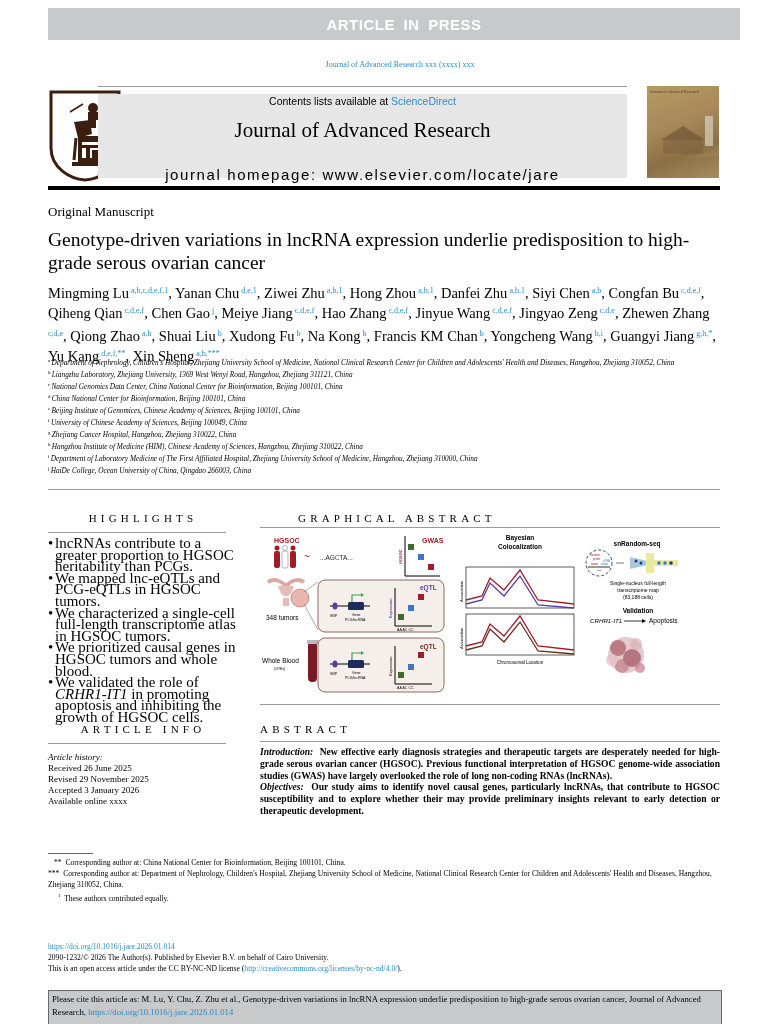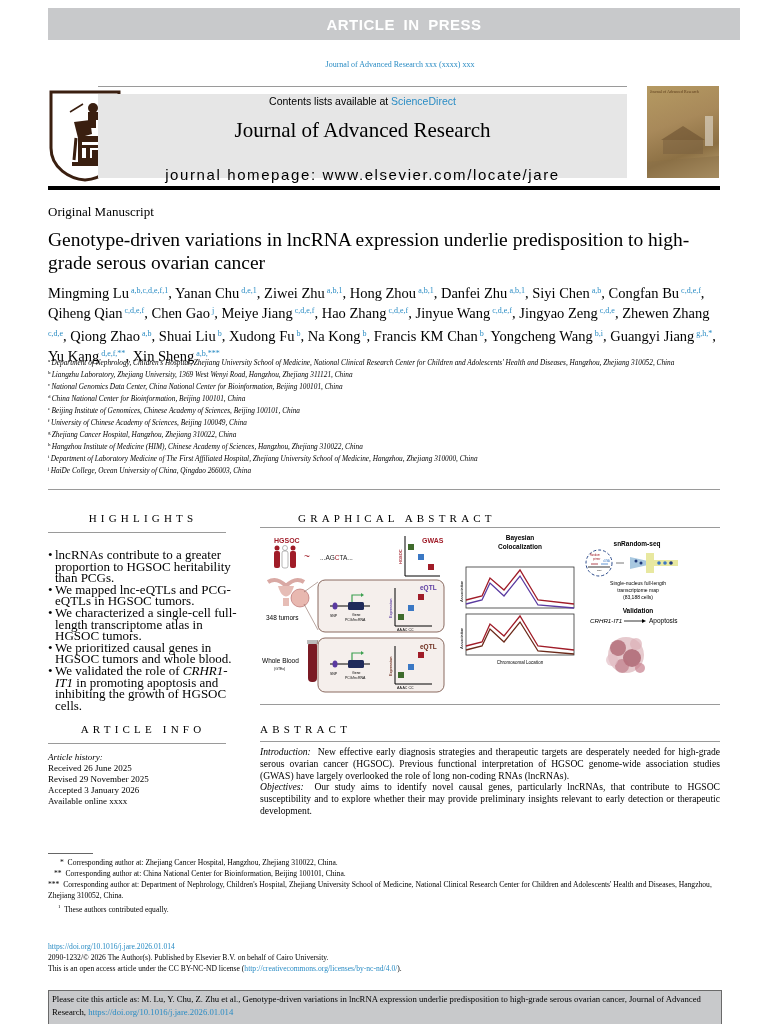--- a/index.html
+++ b/index.html
@@ -21,29 +21,29 @@
            background:linear-gradient(160deg,#b59a62 0%,#a8895a 40%,#8c7044 70%,#c2a878 100%); }
   .cover-title { position:absolute; left:3px; top:3px; width:58px; font-size:4px; color:#5a3b1a; line-height:5px; }
   .type { left:48px; top:204px; font-size:13px; }
   .title { left:48px; top:228px; width:680px; font-size:19.5px; line-height:23px; }
   .authors { left:48px; top:282px; width:680px; font-size:14.5px; line-height:18px; }
   .authors sup { color:#2a8cc4; font-size:8px; vertical-align:5px; }
   .affils { left:48px; top:356px; width:680px; font-size:7.3px; line-height:10px; font-style:italic; }
   .affils sup { font-style:normal; font-size:5px; vertical-align:3px; }
   .sec-head { font-size:11px; letter-spacing:4.2px;text-align:center; }
   .highlights { left:48px; top:512px; width:190px; }
-  .hl-list { margin:16px 0 0 0; padding:0; list-style:none; font-size:13px; line-height:11.6px; }
+  .hl-list { margin:5px 0 0 0; padding:0; list-style:none; font-size:15px; line-height:11.6px; }
   .hl-list li { position:relative; padding-left:7px; margin-bottom:0; }
   .hl-list li::before { content:"•"; position:absolute; left:0; }
   .ga-head { left:254px; top:512px;margin-left:44px; }
   .ga { left:260px; top:530px; width:460px; height:166px; font-family:"Liberation Sans", sans-serif; }
   .info { left:48px; top:723px; width:190px; }
   .info-body { font-size:9px; line-height:11px; margin-top:8px; }
   .abstract-head { left:260px; top:723px; }
-  .abstract { left:260px; top:746px; width:460px; font-size:9.6px; line-height:11.8px; text-align:justify; }
+  .abstract { left:260px; top:746px; width:460px; font-size:9.6px; line-height:11.8px; text-align:justify;font-weight:bold; }
   .fn { left:48px; top:850px; width:680px; font-size:7.6px; line-height:11px; }
   .doi-block { left:48px; top:941px; width:680px; font-size:7.6px; line-height:11px; }
   .cite { left:48px; top:990px; width:669px; height:33px; background:#c8c9cb;
           border:1px solid #6a6a6a; font-size:8.7px; line-height:12.5px; padding:2px 0 0 3px; }
   svg text { font-family:"Liberation Sans", sans-serif; }
 </style>
 </head>
 <body>
 
 <div class="abs press-banner">ARTICLE IN PRESS</div>
@@ -272,21 +272,20 @@
 
 <div class="abs abstract-head sec-head">ABSTRACT</div>
 <div class="abs hr-thin" style="left:260px;top:741px;width:460px;"></div>
 <div class="abs abstract">
   <div><i>Introduction:</i>&nbsp; <span>New effective early diagnosis strategies and therapeutic targets are desperately needed for high-grade serous ovarian cancer (HGSOC). Previous functional interpretation of HGSOC genome-wide association studies (GWAS) have largely overlooked the role of long non-coding RNAs (lncRNAs).</span></div>
   <div><i>Objectives:</i>&nbsp; <span>Our study aims to identify novel causal genes, particularly lncRNAs, that contribute to HGSOC susceptibility and to explore whether their may provide preliminary insights relevant to early detection or therapeutic development.</span></div>
 </div>
 
 <div class="abs hr-thin" style="left:48px;top:853px;width:45px;background:#666;"></div>
 <div class="abs fn" style="top:857px;">
-  <div style="padding-left:12px"><span>*</span>&nbsp; <span>Corresponding author at: Zhejiang Cancer Hospital, Hangzhou, Zhejiang 310022, China.</span></div>
   <div style="padding-left:6px"><span>**</span>&nbsp; <span>Corresponding author at: China National Center for Bioinformation, Beijing 100101, China.</span></div>
   <div><span>***</span>&nbsp; <span>Corresponding author at: Department of Nephrology, Children's Hospital, Zhejiang University School of Medicine, National Clinical Research Center for Children and Adolescents' Health and Diseases, Hangzhou, Zhejiang 310052, China.</span></div>
   <div style="padding-left:10px"><sup style="font-size:5px">1</sup>&nbsp; <span>These authors contributed equally.</span></div>
 </div>
 
 <div class="abs doi-block">
   <div><a class="link">https://doi.org/10.1016/j.jare.2026.01.014</a></div>
   <div>2090-1232/© 2026 The Author(s). Published by Elsevier B.V. on behalf of Cairo University.</div>
   <div><span>This is an open access article under the CC BY-NC-ND license (</span><a class="link">http://creativecommons.org/licenses/by-nc-nd/4.0/</a><span>).</span></div>
 </div>

